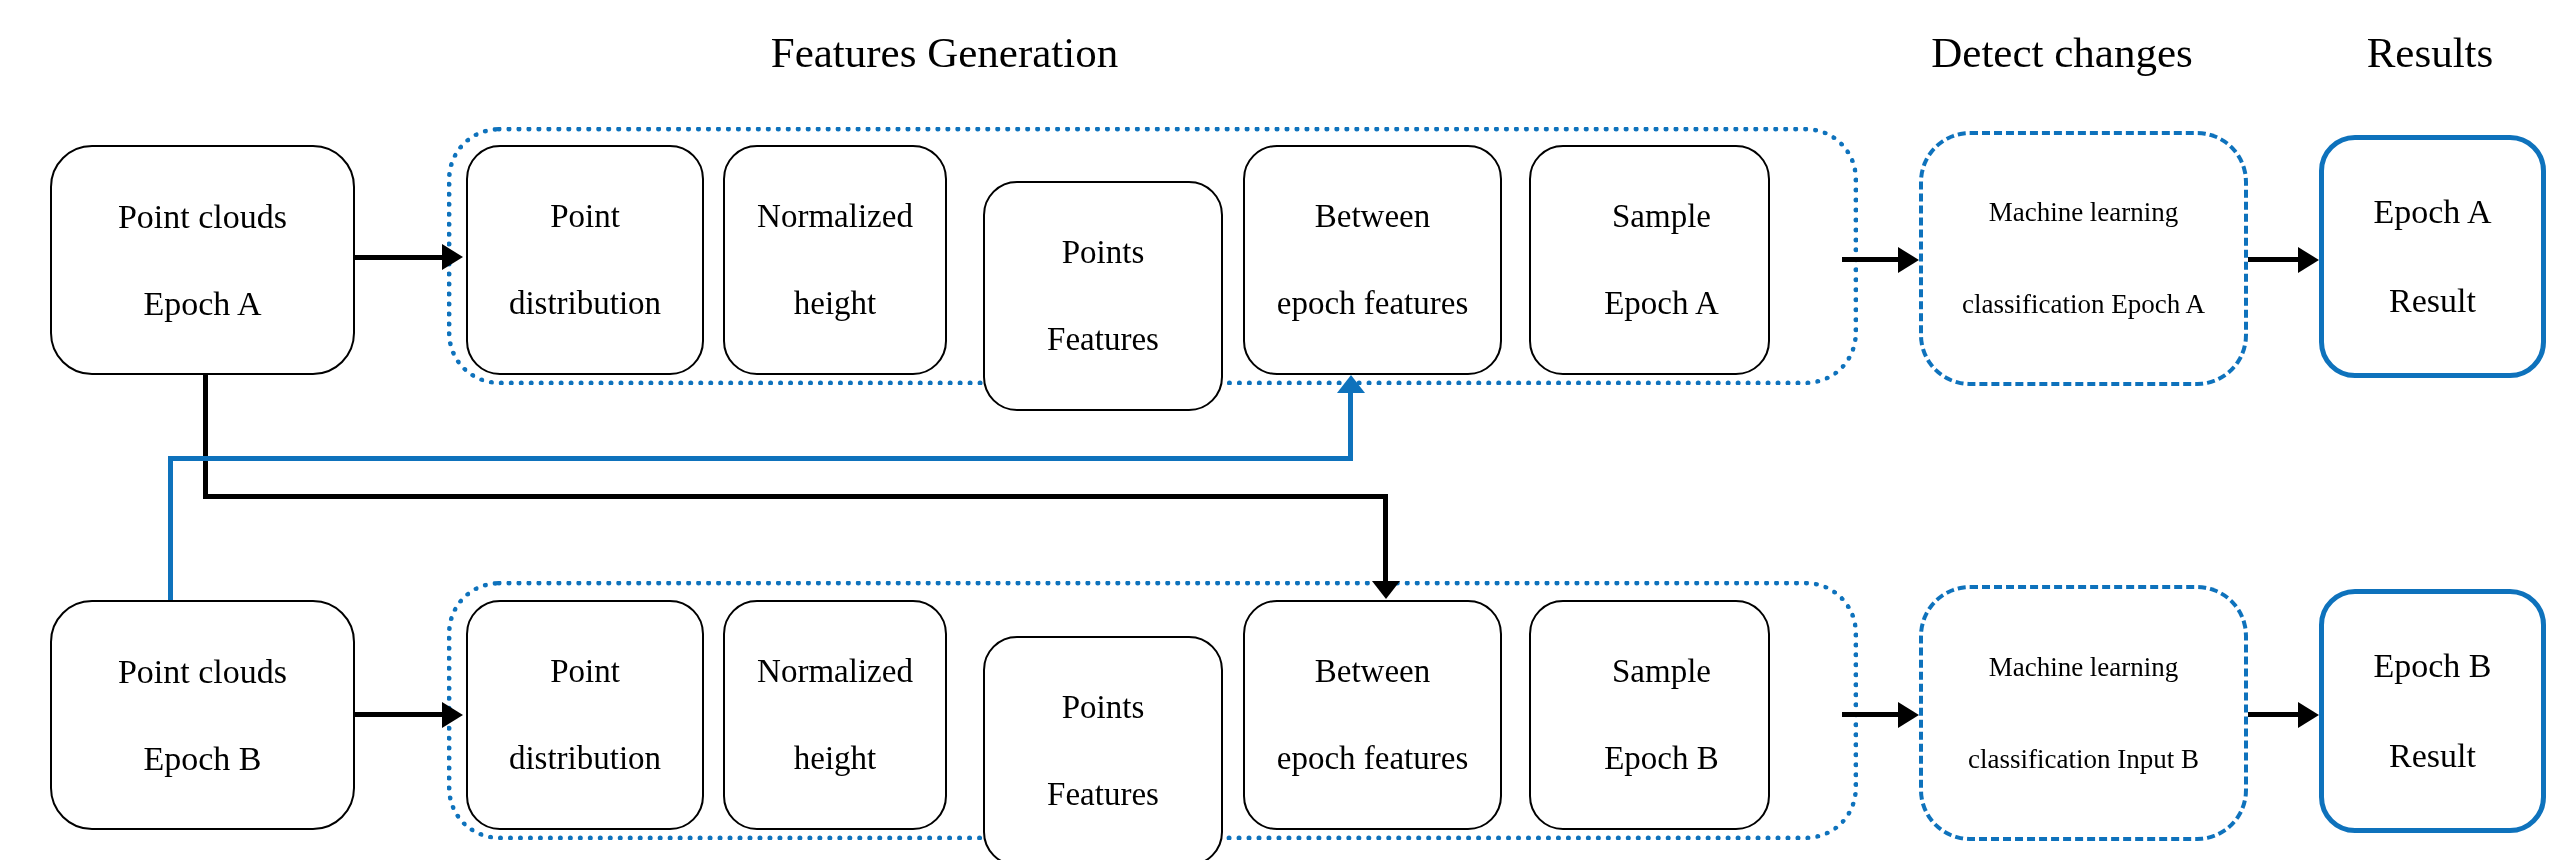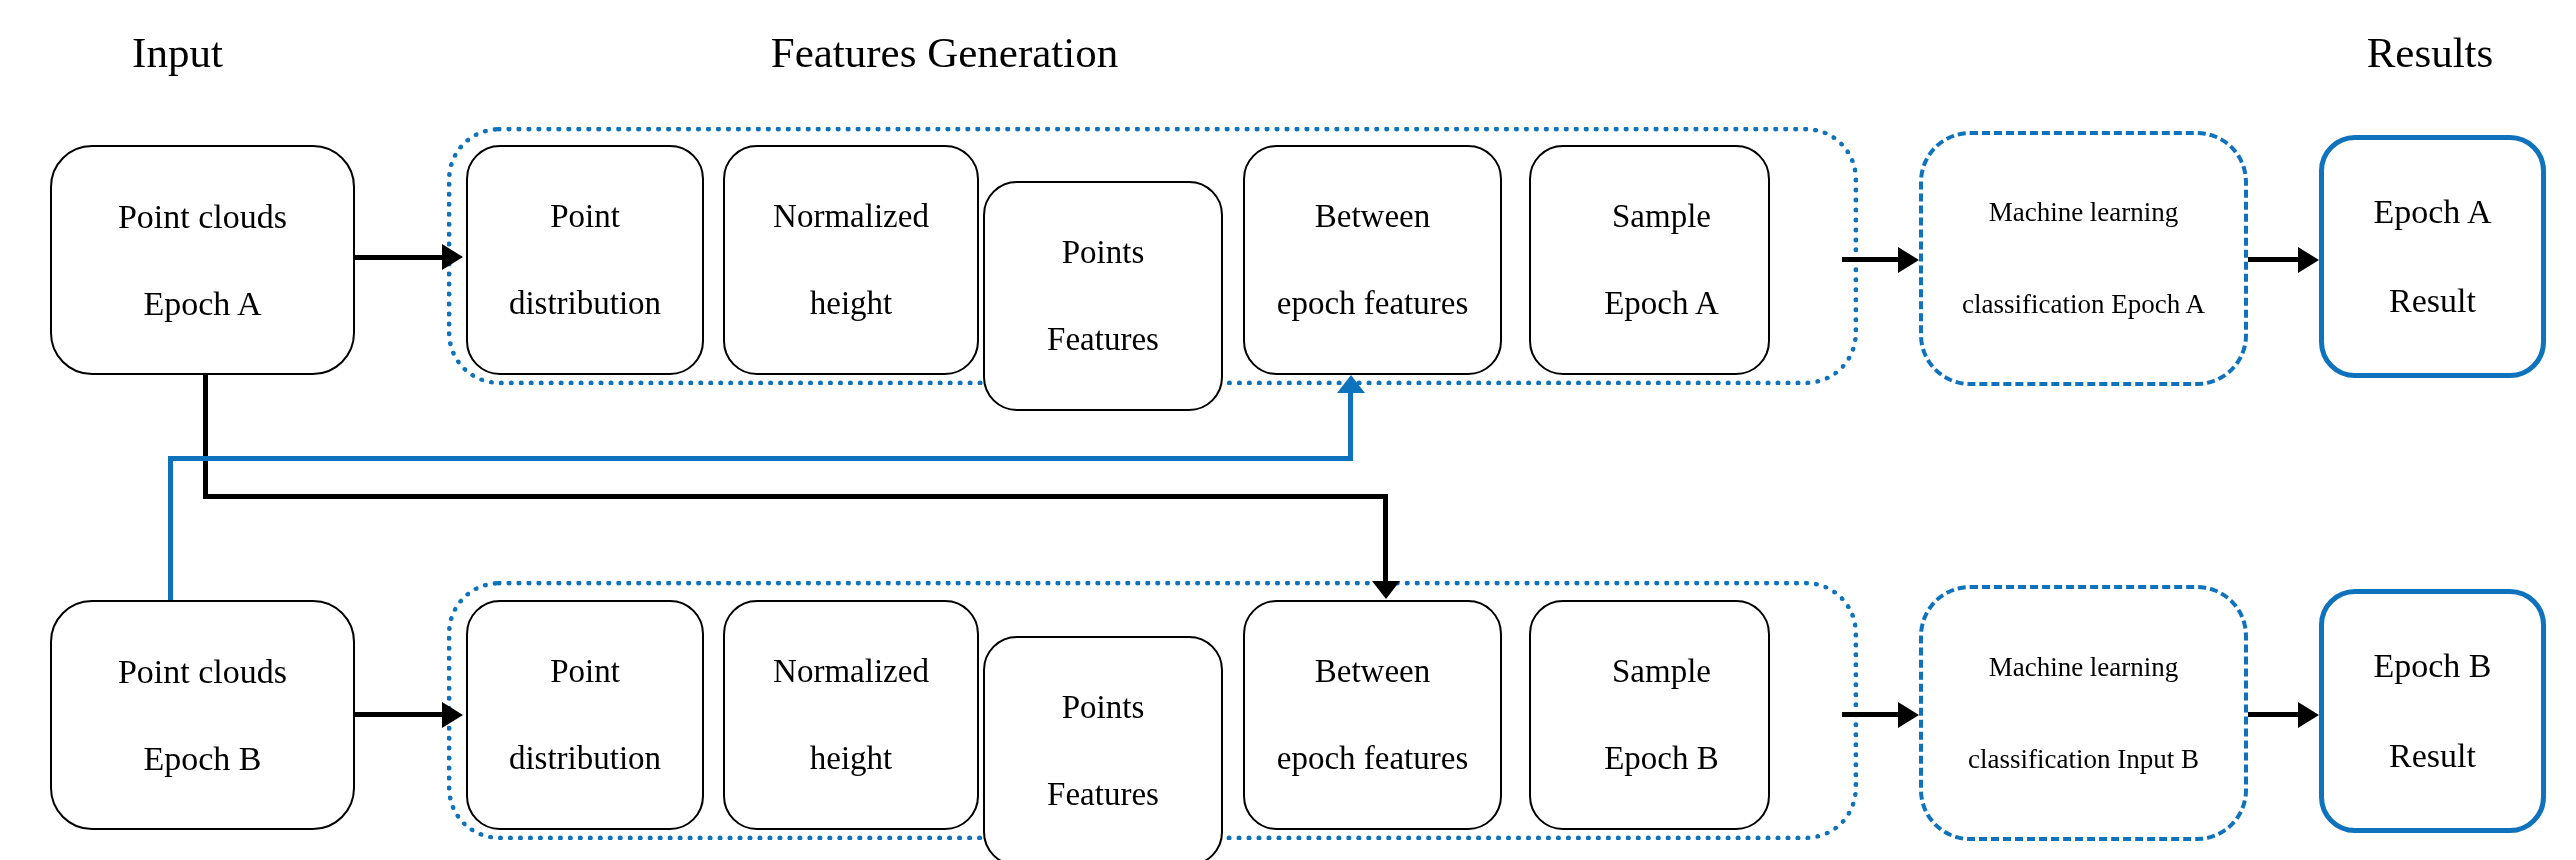--- a/index.html
+++ b/index.html
@@ -42,21 +42,21 @@
     text-align: center;
     font-size: 33px;
     line-height: 1.05;
     white-space: nowrap;
   }
   .ra { top: 145px; height: 230px; }
   .rb { top: 600px; height: 230px; }
 
   .x-pc { left: 50px;   width: 305px; border-radius: 42px; font-size: 34px; }
   .x-pd { left: 466px;  width: 238px; }
-  .x-nh { left: 723px; width: 256px; text-align: center; }
+  .x-nh { left: 723px; width: 224px; text-align: center; }
   .x-pf { left: 983px; width: 240px; margin-top: 36px; }
   .x-be { left: 1243px; width: 259px; }
   .x-sm { left: 1529px; width: 241px; padding-left: 24px; }
 
   
   .container {
     position: absolute;
     border: 5.2px dotted #0e72bc;
     border-radius: 52px;
     background: transparent;
@@ -152,22 +152,22 @@
   .bl-v1 { left: 168px;  top: 459px; width: 4.7px;    height: 141px; }
   .bl-h  { left: 168px;  top: 456px; width: 1185px; height: 4.7px; }
   .bl-v2 { left: 1348px; top: 392px; width: 4.7px;    height: 66px; }
   .bl-hd { left: 1337px; top: 375px; }
 </style>
 </head>
 <body>
 
 <div class="canvas">
 
-  <div class="hdr h-input">Input</div>
   <div class="hdr h-fg">Features Generation</div>
+  <div class="hdr h-dc">Detect changes</div>
   <div class="hdr h-results">Results</div>
 
   <div class="container container-a"></div>
   <div class="container container-b"></div>
 
   <div class="box ra x-pc">
     <span>Point clouds</span>
     <span>Epoch A</span>
   </div>
 

